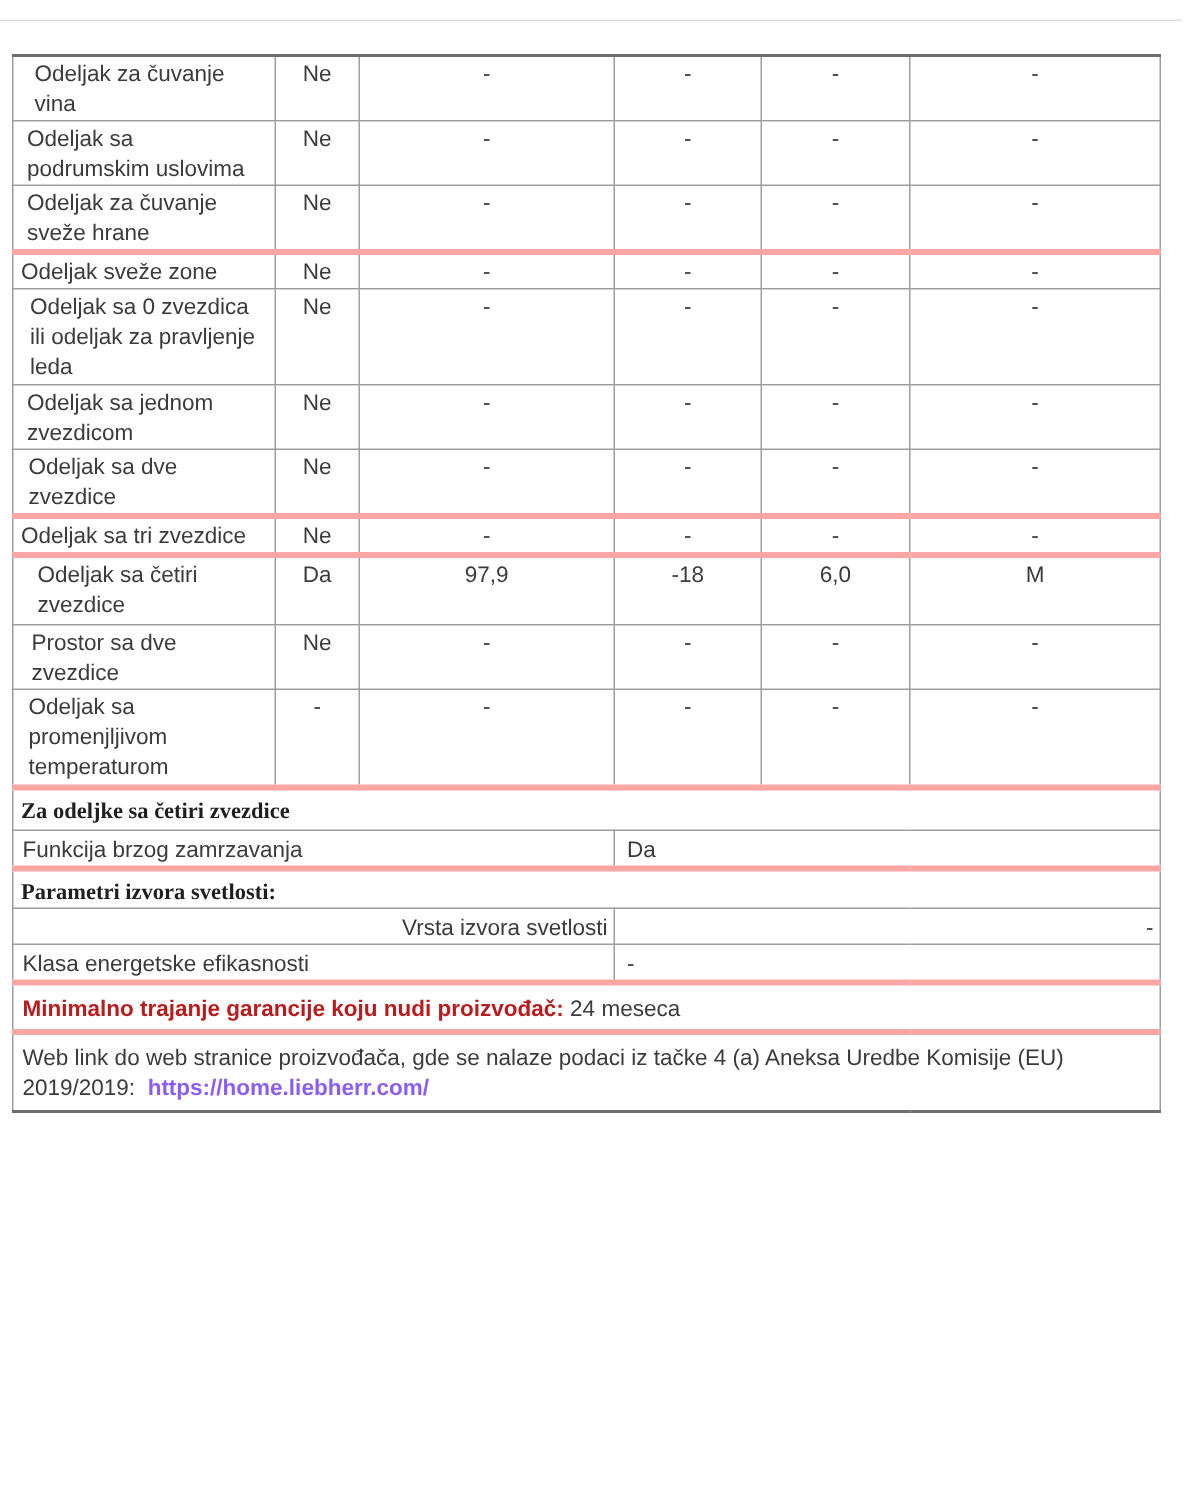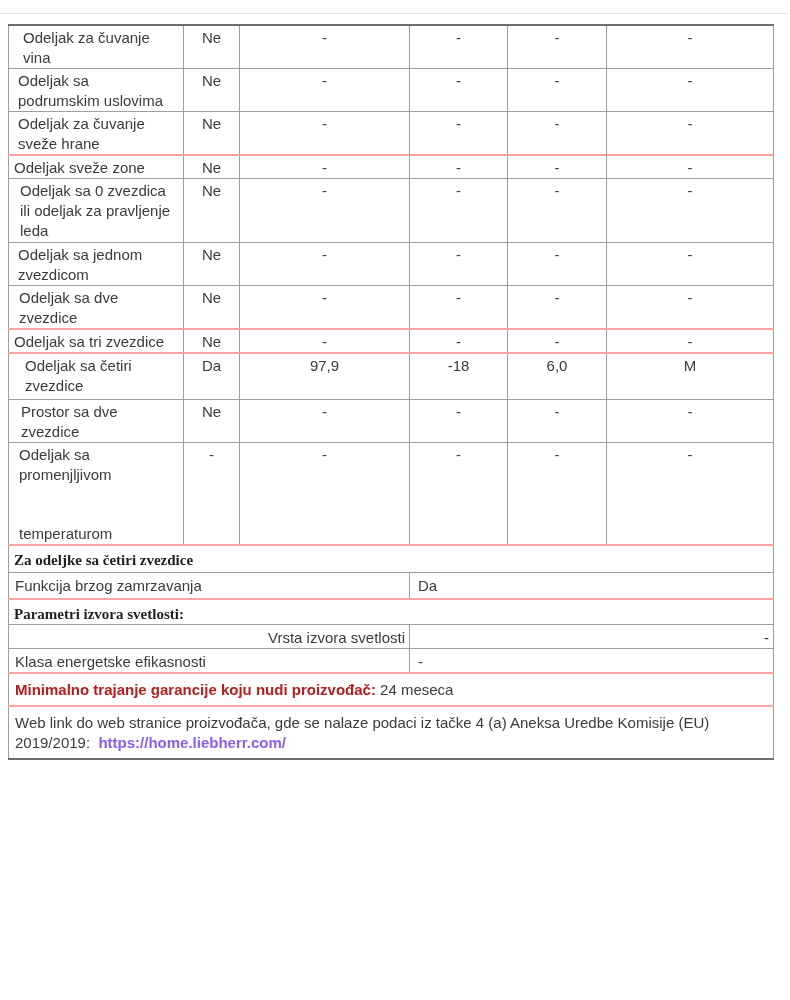--- a/index.html
+++ b/index.html
@@ -8,39 +8,39 @@
     width:790px;height:1000px;
     background:#ffffff;
     font-family:"Liberation Sans", sans-serif;
     overflow:hidden;
   }
   .artifact-line{
     position:absolute;left:0;top:13px;width:788px;height:1px;
     background:#e0e0e0;
   }
   table.spec{
-    position:absolute;left:8px;top:24px;
+    position:absolute;left:8px;top:36px;
     width:765px;
     table-layout:fixed;
     border-collapse:collapse;
     font-size:15px;
     line-height:20px;
     color:#3b3b3b;
     border-top:2px solid #6e6e6e;
     border-bottom:2px solid #6e6e6e;
     border-left:1px solid #9e9e9e;
     border-right:1px solid #9e9e9e;
   }
   table.spec td{
     border:1px solid #9e9e9e;
     vertical-align:top;
     padding:2px 4px 0 4px;
     overflow:hidden;
   }
-  tr.thick > td{border-top:2px solid #fca5a5;}
+  tr.thick > td{border-top:4px solid #fca5a5;}
   .ln{white-space:nowrap;}
   .c-lab{text-align:left;}
   .c-val{text-align:center;}
   .c-sec{font-weight:bold;color:#1f1f1f;padding-left:5px !important;padding-top:4px !important;font-family:Liberation Serif, serif;}
   .c-kv-l{padding-left:6px !important;padding-top:3px !important;}
   .c-kv-v{padding-left:8px !important;padding-top:3px !important;}
   .c-inline{padding-left:6px !important;padding-top:6px !important;}
   .c-text{padding-left:6px !important;padding-right:10px !important;padding-top:6px !important;}
   .b{font-weight:bold;color:#b91c1c;}
   .url{color:#8b5cf6;text-decoration:none;font-weight:bold;}
@@ -166,21 +166,21 @@
           <td class="c-val">Ne</td>
           <td class="c-val">-</td>
           <td class="c-val">-</td>
           <td class="c-val">-</td>
           <td class="c-val">-</td>
         </tr>
         <tr style="height: 66px;">
           <td class="c-lab">
             <div class="ln" style="padding-left: 6px;">Odeljak sa</div>
             <div class="ln" style="padding-left: 6px;">promenjljivom</div>
-            <div class="ln" style="padding-left: 6px; margin-top: 39px;">temperaturom</div>
+            <div class="ln" style="padding-left: 6px;">temperaturom</div>
           </td>
           <td class="c-val">-</td>
           <td class="c-val">-</td>
           <td class="c-val">-</td>
           <td class="c-val">-</td>
           <td class="c-val">-</td>
         </tr>
         <tr class="thick" style="height: 28px;">
           <td class="c-sec" colspan="6">Za odeljke sa četiri zvezdice</td>
         </tr>

